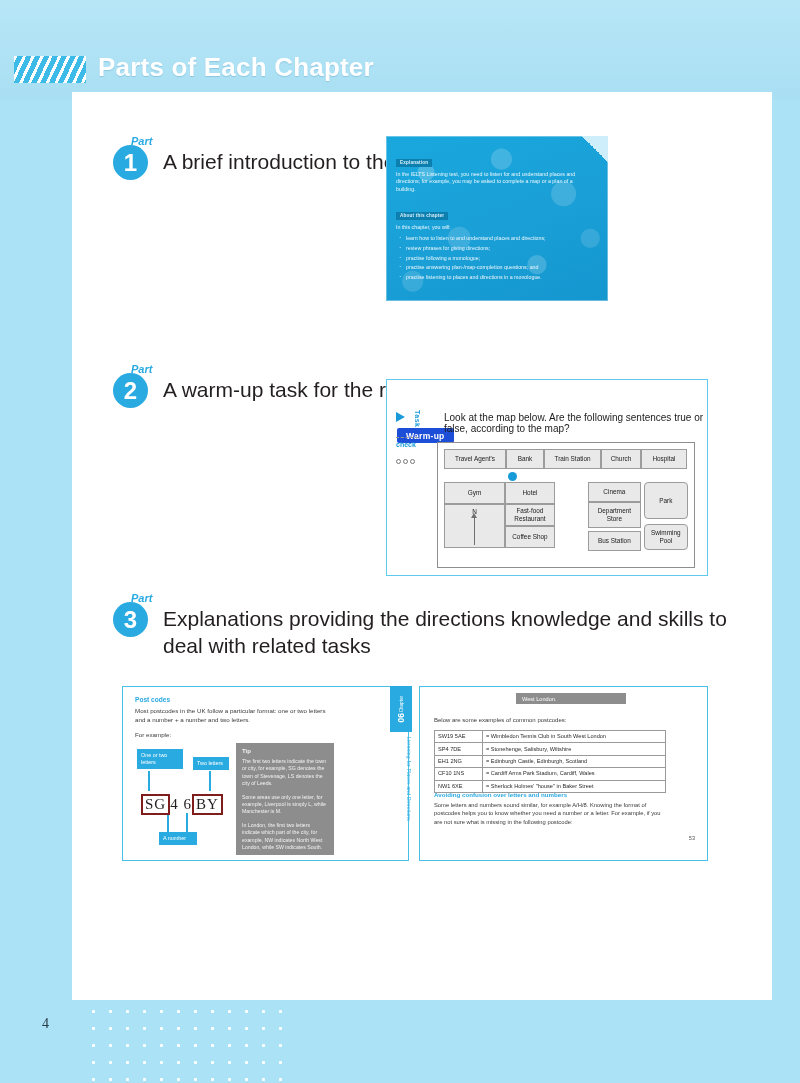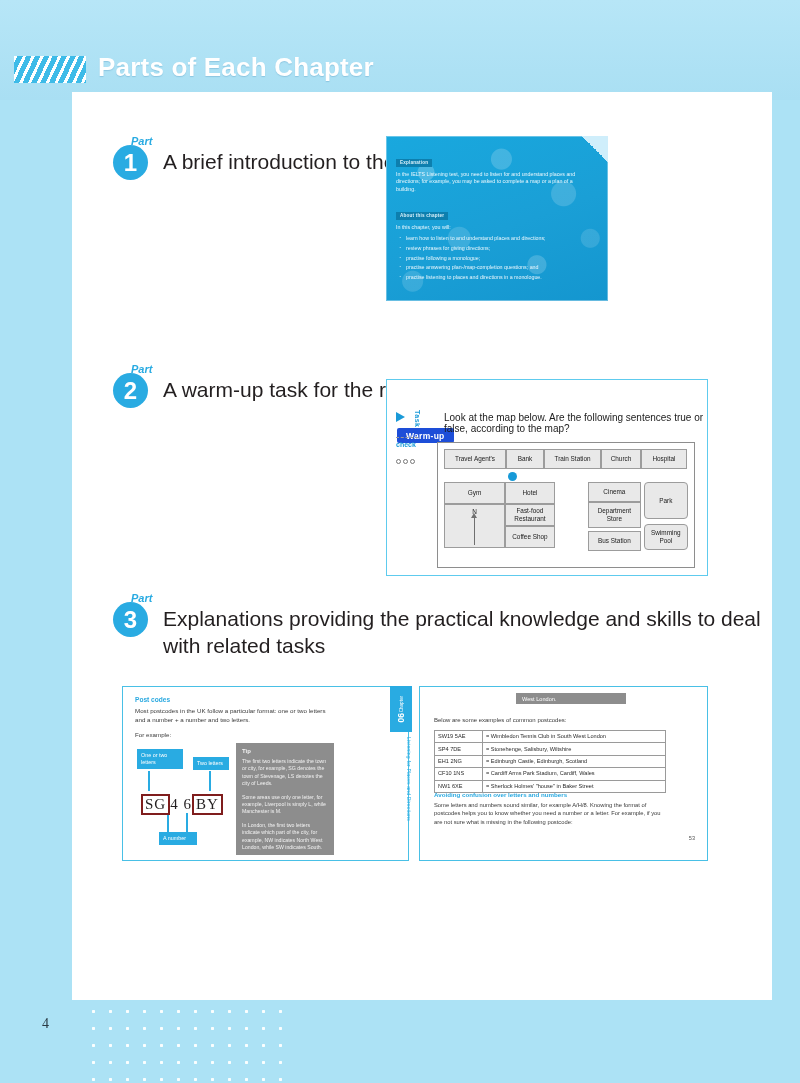--- a/index.html
+++ b/index.html
@@ -325,21 +325,21 @@
       </div>
     </div>
   </div>
 </div>
 
 <div class="part" style="left:113px; top:593px; width:600px;">
   <div class="badge-wrap">
     <div class="badge-label">Part</div>
     <div class="badge-circle">3</div>
   </div>
-  <div class="part-title">Explanations providing the practical knowledge and skills to deal with related tasks</div>
+  <div class="part-title">Explanations providing the directions knowledge and skills to deal with related tasks</div>
 </div>
 
 <div class="spread">
 
   <div class="pg pg-left">
     <div class="pl-title">Post codes</div>
     <div class="pl-body">Most postcodes in the UK follow a particular format: one or two letters and a number + a number and two letters.</div>
     <div class="pl-eg">For example:</div>
 
     <div class="lbl" style="left:14px; top:62px; width:46px;">One or two letters</div>

